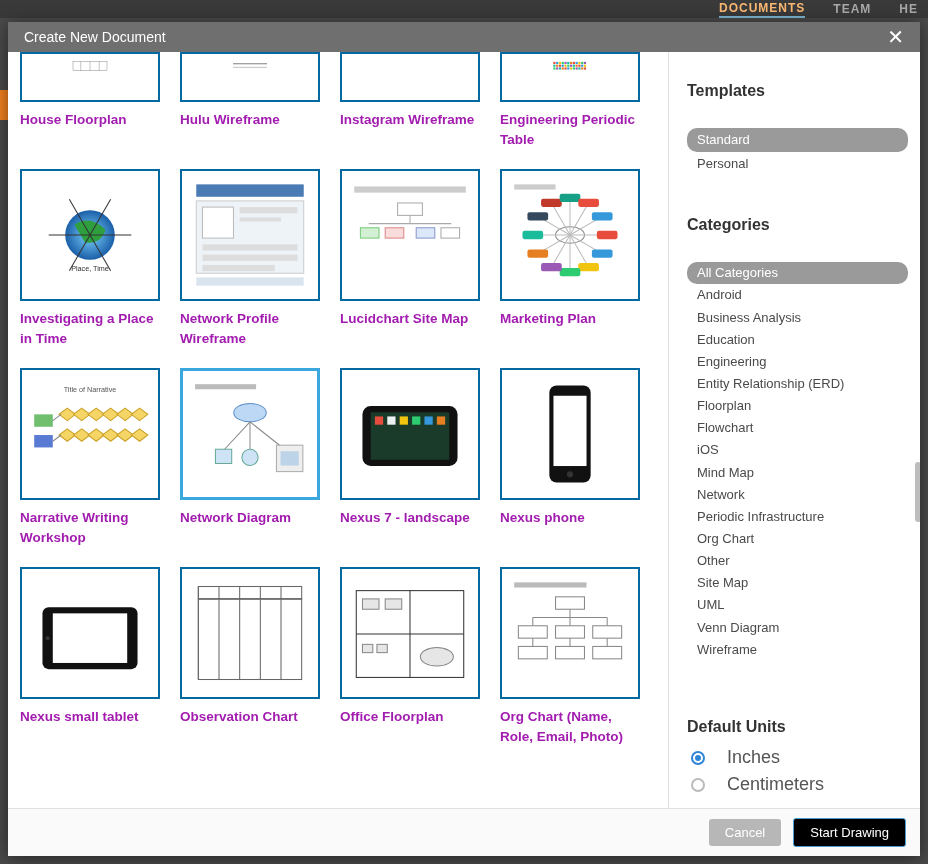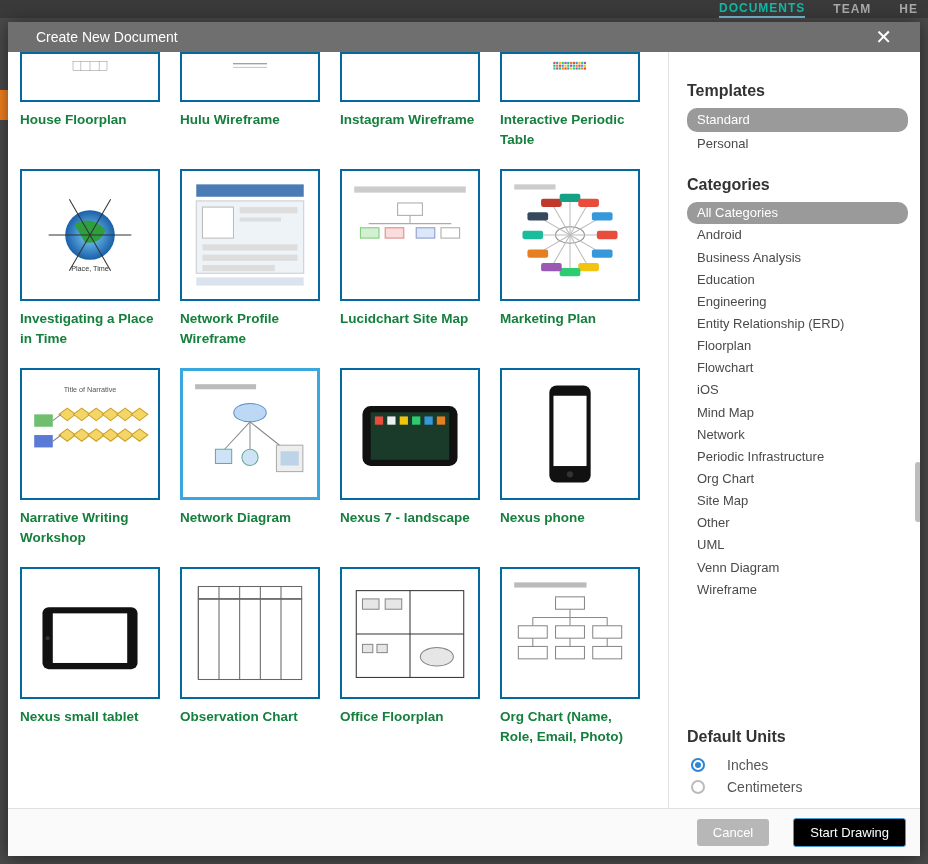--- a/index.html
+++ b/index.html
@@ -4,35 +4,35 @@
 <style>
   * { box-sizing: border-box; margin: 0; padding: 0; }
   html, body { width: 928px; height: 864px; font-family: "Helvetica Neue", Arial, sans-serif; background: #4a4a4a; overflow: hidden; }
 
   .topnav {
     position: absolute; top: 0; left: 0; right: 0; height: 18px;
     background: #3a3a3a; display: flex; justify-content: flex-end; align-items: center;
     padding-right: 10px; gap: 28px; color: #aaa; font-size: 12px; letter-spacing: 1px;
   }
   .topnav span { font-weight: 600; }
-  .topnav .active { color: #14b8a6; border-bottom: 2px solid #7fb7d4; padding-bottom: 1px; text-align: right; }
+  .topnav .active { color: #fdba74; border-bottom: 2px solid #7fb7d4; padding-bottom: 1px; text-align: right; }
 
   .orange-strip {
     position: absolute; top: 90px; left: 0; width: 10px; height: 30px; background: #f58220;
   }
 
   .modal {
     position: absolute; top: 22px; left: 8px; right: 8px; bottom: 8px;
     background: #fff; border-radius: 2px; box-shadow: 0 2px 18px rgba(0,0,0,0.5);
     display: flex; flex-direction: column;
   }
 
   .modal-header {
     background: #6f6f6f; color: #fff; height: 30px; line-height: 30px;
-    padding: 0 28px; display: flex; justify-content: space-between; align-items: center;
+    padding: 0 16px; display: flex; justify-content: space-between; align-items: center;
     font-size: 14px;
   }
   .modal-header .close { font-size: 20px; cursor: pointer; line-height: 20px; }
 
   .modal-body {
     flex: 1; display: flex; overflow: hidden;
   }
 
   
   .grid-pane {
@@ -45,27 +45,27 @@
     display: flex; flex-direction: column; width: 140px; cursor: pointer;
   }
   .thumb {
     width: 140px; height: 132px; border: 2px solid #0369a1; background: #fff;
     display: flex; align-items: center; justify-content: center; padding: 6px;
     overflow: hidden;
   }
   .thumb.short { height: 50px; }
   .thumb.selected { border: 3px solid #3aa7de; }
   .card-label {
-    font-size: 13.5px; font-weight: 700; color: #15803d; margin-top: 8px; line-height: 1.45;
+    font-size: 13.5px; font-weight: 700; color: #a21caf; margin-top: 8px; line-height: 1.45;
   }
 
   
   .sidebar {
     width: 252px; border-left: 1px solid #e0e0e0; padding: 30px 12px 10px 18px;
-    display: flex; flex-direction: column; position: relative; overflow: hidden;
+    display: flex; flex-direction: column; position: relative; overflow: hidden; gap: 20px;
   }
   .sidebar h3 {
     font-size: 16px; font-weight: 700; color: #333; margin-bottom: 8px;
   }
   .pill-list { margin-bottom: 20px; }
   .pill {
     font-size: 13px; color: #4a4a4a; padding: 2px 10px; border-radius: 10px;
     cursor: pointer; line-height: 1.55;
   }
   .pill.active { background: #9a9a9a; color: #fff; }
@@ -74,34 +74,34 @@
 
   .scroll-indicator {
     position: absolute; right: -1px; top: 410px; width: 6px; height: 60px;
     background: #bdbdbd; border-radius: 3px;
   }
 
   .units {
     margin-top: auto;
   }
   .radio-row {
-    display: flex; align-items: center; gap: 22px; font-size: 14px; color: #555;
+    display: flex; align-items: center; gap: 22px; font-size: 18px; color: #555;
     padding: 3px 0 3px 4px;
   }
   .radio {
     width: 14px; height: 14px; border: 2px solid #2f86d6; border-radius: 50%;
     display: inline-flex; align-items: center; justify-content: center; flex-shrink: 0;
   }
   .radio.off { border-color: #bbb; }
   .radio .dot { width: 6px; height: 6px; background: #2f86d6; border-radius: 50%; }
 
   
   .modal-footer {
     height: 48px; border-top: 1px solid #e0e0e0; background: #fafafa;
-    display: flex; justify-content: flex-end; align-items: center; gap: 24px; padding: 0 14px;
+    display: flex; justify-content: flex-end; align-items: center; gap: 12px; padding: 0 14px;
   }
   .btn {
     font-size: 13px; padding: 6px 16px; border-radius: 3px; cursor: pointer; border: none;
   }
   .btn.cancel { background: #b7b7b7; color: #fff; }
   .btn.primary { background: #000000; color: #fff; border: 1px solid #4a9cd0; }
 
   
   .thumb svg { width: 100%; height: 100%; }
 </style>
@@ -186,21 +186,21 @@
                 <rect x="42" y="24" width="7" height="7" fill="#e74c3c"></rect>
                 <rect x="51" y="24" width="7" height="7" fill="#3498db"></rect>
                 <rect x="60" y="24" width="7" height="7" fill="#f1c40f"></rect>
                 <rect x="69" y="24" width="7" height="7" fill="#2ecc71"></rect>
                 <rect x="78" y="24" width="7" height="7" fill="#9b59b6"></rect>
                 <rect x="87" y="24" width="7" height="7" fill="#1abc9c"></rect>
                 <rect x="96" y="24" width="7" height="7" fill="#e67e22"></rect>
                 <rect x="105" y="24" width="7" height="7" fill="#e74c3c"></rect>
               </svg>
             </div>
-            <div class="card-label">Interactive Periodic Table</div>
+            <div class="card-label">Engineering Periodic Table</div>
           </div>
           <div class="card">
             <div class="thumb">
               <svg viewBox="0 0 120 110" xmlns="http://www.w3.org/2000/svg">
                 <defs>
                   <radialGradient id="g">
                     <stop offset="0" stop-color="#7fd3ff"></stop>
                     <stop offset="1" stop-color="#1a5fa8"></stop>
                   </radialGradient>
                 </defs>
@@ -427,22 +427,22 @@
           <div class="pill">Education</div>
           <div class="pill">Engineering</div>
           <div class="pill">Entity Relationship (ERD)</div>
           <div class="pill">Floorplan</div>
           <div class="pill">Flowchart</div>
           <div class="pill">iOS</div>
           <div class="pill">Mind Map</div>
           <div class="pill">Network</div>
           <div class="pill">Periodic Infrastructure</div>
           <div class="pill">Org Chart</div>
+          <div class="pill">Other</div>
           <div class="pill">Site Map</div>
-          <div class="pill">Other</div>
           <div class="pill">UML</div>
           <div class="pill">Venn Diagram</div>
           <div class="pill">Wireframe</div>
         </div>
 
       <div class="scroll-indicator"></div>
 
       <div class="units">
         <h3>Default Units</h3>
         <div class="radio-row">

